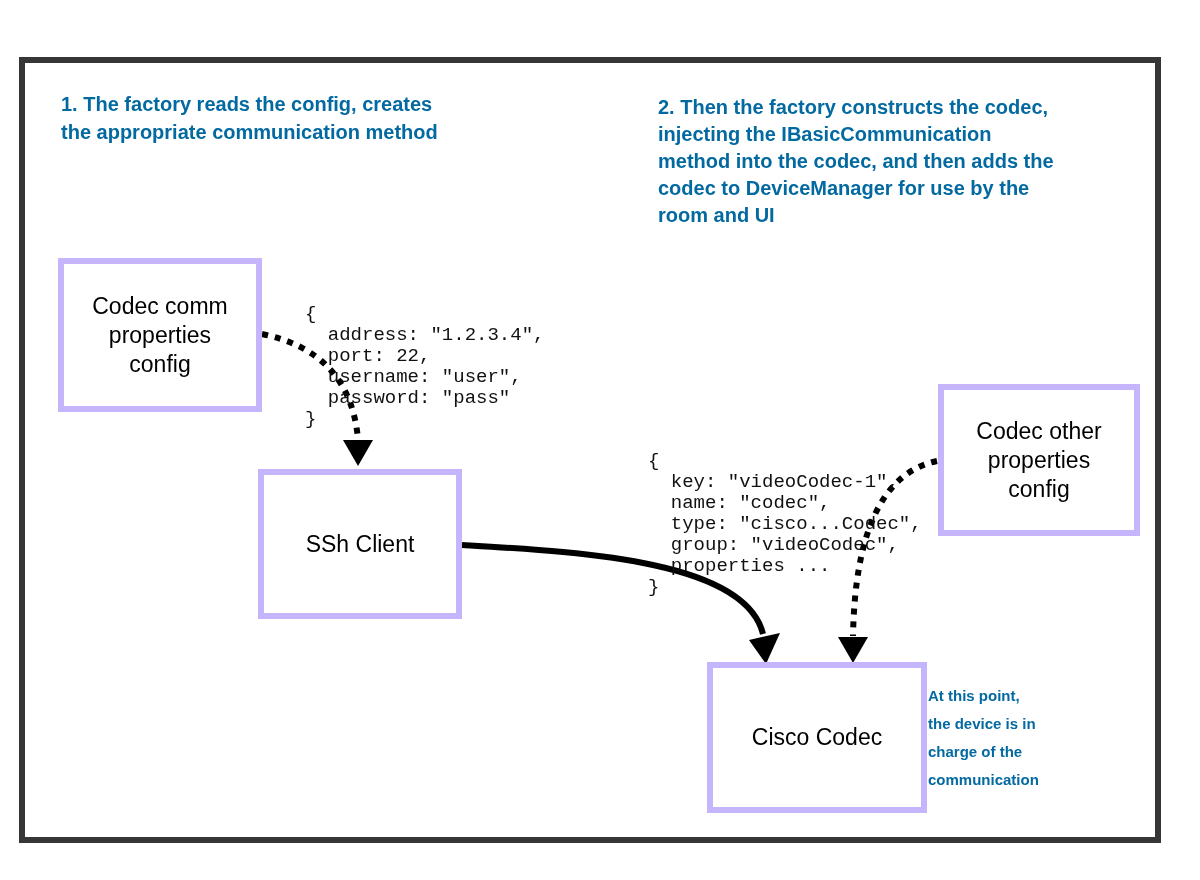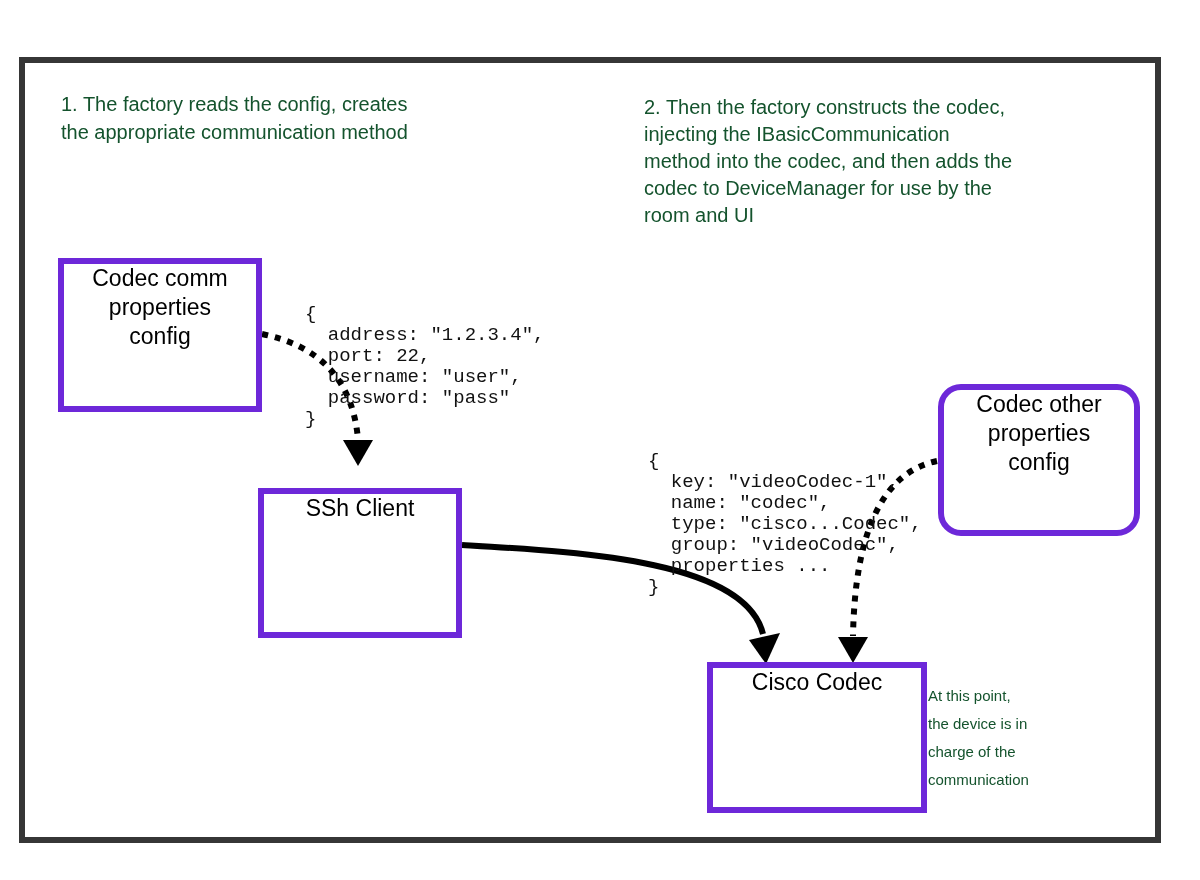--- a/index.html
+++ b/index.html
@@ -24,41 +24,43 @@
     height: 786px;
     border: 6px solid #363636;
     box-sizing: border-box;
     background: #ffffff;
   }
   .note {
     position: absolute;
     white-space: pre-line;
     font-size: 20px;
     line-height: 28px;
-    color: #14532d;
+    color: #0369a1;
+    font-weight: bold;
   }
   .note-step1 { left: 61px;  top: 90px;  width: 470px; }
-  .note-step2 { left: 644px; top: 94px;  width: 470px; line-height: 27px; }
+  .note-step2 { left: 658px; top: 94px;  width: 470px; line-height: 27px; }
   .note-end   { left: 928px; top: 682px; width: 220px; font-size: 15px; }
   .node {
     position: absolute;
-    border: 6px solid #6d28d9;
+    border: 6px solid #c4b5fd;
     box-sizing: border-box;
     background: #ffffff;
     display: flex;
+    align-items: center;
     justify-content: center;
     text-align: center;
     white-space: pre-line;
     font-size: 23px;
     line-height: 29px;
     color: #000000;
   }
   .node-comm-config  { left: 58px;  top: 258px; width: 204px; height: 154px; }
-  .node-ssh-client   { left: 258px; top: 488px; width: 204px; height: 150px; }
-  .node-other-config { left: 938px; top: 384px; width: 202px; height: 152px; border-radius: 23px; }
+  .node-ssh-client   { left: 258px; top: 469px; width: 204px; height: 150px; }
+  .node-other-config { left: 938px; top: 384px; width: 202px; height: 152px; }
   .node-cisco-codec  { left: 707px; top: 662px; width: 220px; height: 151px; }
   .code {
     position: absolute;
     margin: 0;
     white-space: pre;
     font-family: "Liberation Mono", monospace;
     font-size: 19px;
     line-height: 21px;
     color: #111111;
   }

